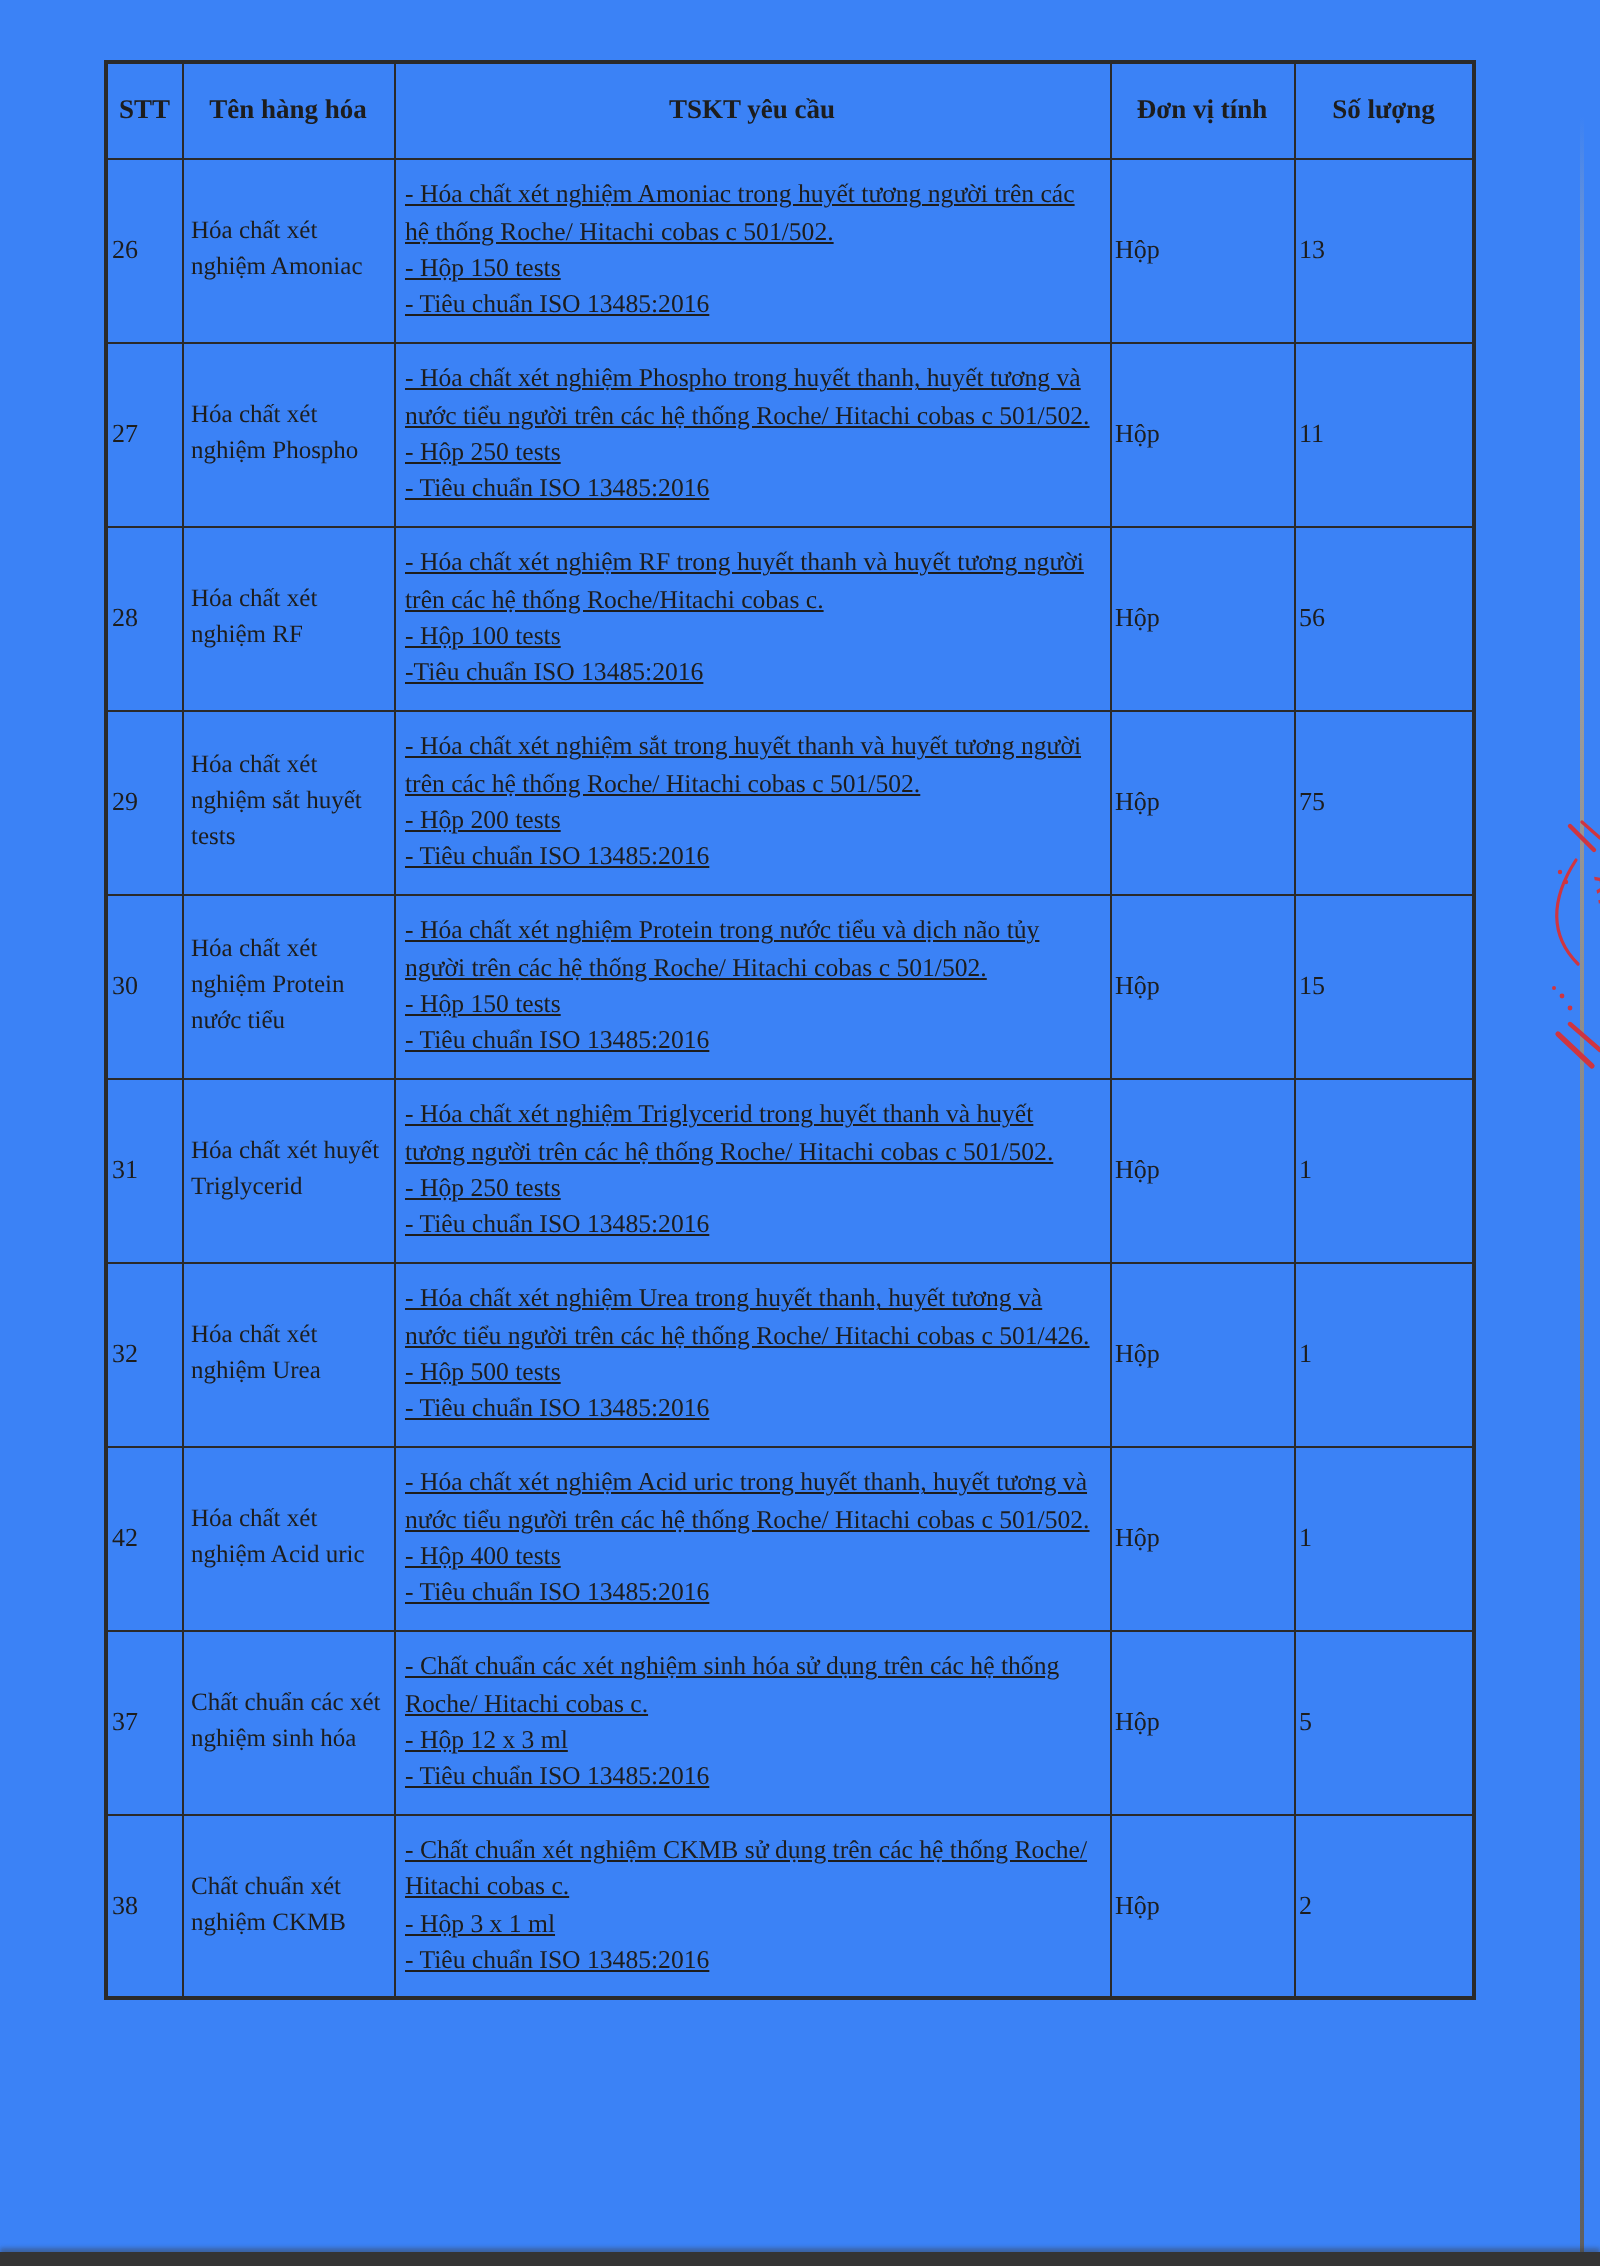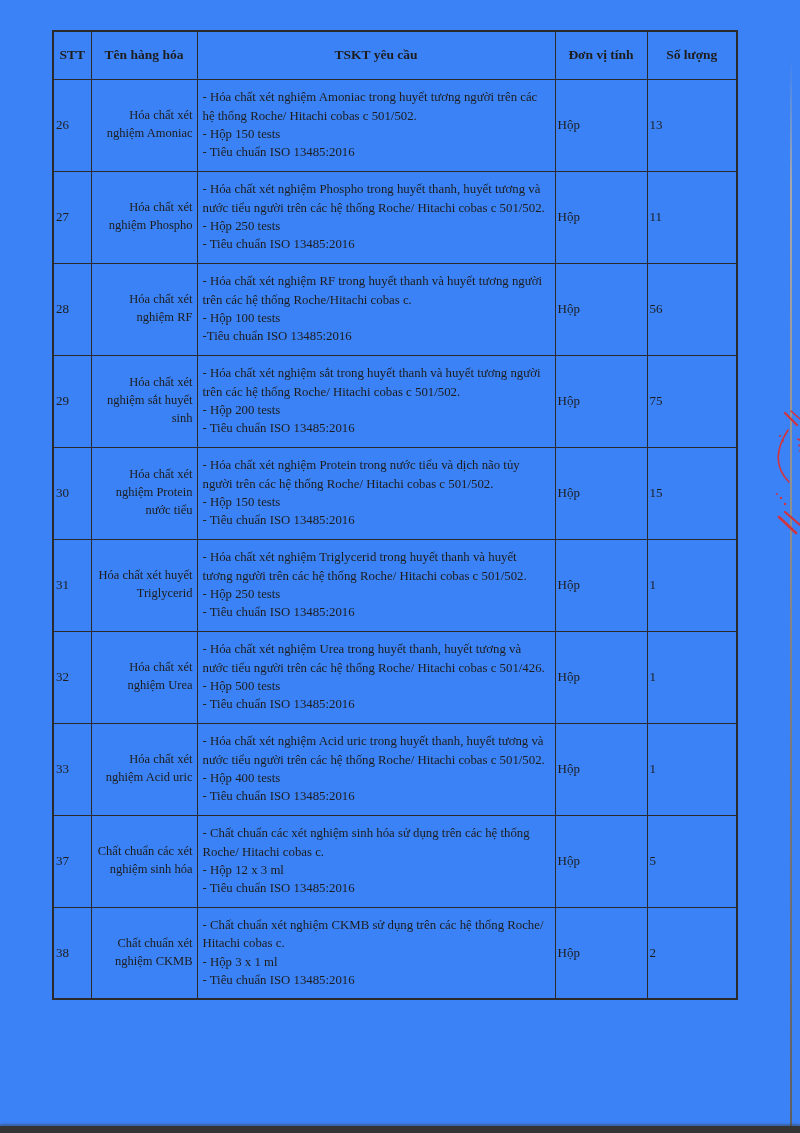--- a/index.html
+++ b/index.html
@@ -40,32 +40,32 @@
     font-weight: bold;
     text-align: center;
     padding: 2px;
   }
   td.c-stt, td.c-unit, td.c-qty {
     text-align: left;
     font-size: 13px;
     padding: 2px;
   }
   td.c-name {
-    text-align: right;
+    text-align: left;
     font-size: 12.5px;
     padding: 2px 4px;
     line-height: 1.42;
   }
   td.c-specs {
     font-size: 12.8px;
     padding: 4px 6px 4px 5px;
     line-height: 1.43;
     text-align: left;
   }
-  .spec-line { margin: 0; }
+  .spec-line { margin: 0; text-decoration: underline; }
   
   .scan-edge-line {
     position: absolute;
     left: 790px; top: 58px;
     width: 2px; height: 1075px;
     background: linear-gradient(to bottom, rgba(150,150,150,0), #a8a8a8 12%, #7e7e7e 60%, #5f5f5f);
   }
   .scan-bottom-band {
     position: absolute;
     left: 0; bottom: 0;
@@ -130,21 +130,21 @@
       <td class="c-specs">
             <div class="spec-line">- Hóa chất xét nghiệm RF trong huyết thanh và huyết tương người trên các hệ thống Roche/Hitachi cobas c.</div>
             <div class="spec-line">- Hộp 100 tests</div>
             <div class="spec-line">-Tiêu chuẩn ISO 13485:2016</div>
           </td>
       <td class="c-unit">Hộp</td>
       <td class="c-qty">56</td>
     </tr>
         <tr>
       <td class="c-stt">29</td>
-      <td class="c-name">Hóa chất xét nghiệm sắt huyết sinh</td>
+      <td class="c-name">Hóa chất xét nghiệm sắt huyết tests</td>
       <td class="c-specs">
             <div class="spec-line">- Hóa chất xét nghiệm sắt trong huyết thanh và huyết tương người trên các hệ thống Roche/ Hitachi cobas c 501/502.</div>
             <div class="spec-line">- Hộp 200 tests</div>
             <div class="spec-line">- Tiêu chuẩn ISO 13485:2016</div>
           </td>
       <td class="c-unit">Hộp</td>
       <td class="c-qty">75</td>
     </tr>
         <tr>
       <td class="c-stt">30</td>
@@ -173,21 +173,21 @@
       <td class="c-name">Hóa chất xét nghiệm Urea</td>
       <td class="c-specs">
             <div class="spec-line">- Hóa chất xét nghiệm Urea trong huyết thanh, huyết tương và nước tiểu người trên các hệ thống Roche/ Hitachi cobas c 501/426.</div>
             <div class="spec-line">- Hộp 500 tests</div>
             <div class="spec-line">- Tiêu chuẩn ISO 13485:2016</div>
           </td>
       <td class="c-unit">Hộp</td>
       <td class="c-qty">1</td>
     </tr>
         <tr>
-      <td class="c-stt">33</td>
+      <td class="c-stt">42</td>
       <td class="c-name">Hóa chất xét nghiệm Acid uric</td>
       <td class="c-specs">
             <div class="spec-line">- Hóa chất xét nghiệm Acid uric trong huyết thanh, huyết tương và nước tiểu người trên các hệ thống Roche/ Hitachi cobas c 501/502.</div>
             <div class="spec-line">- Hộp 400 tests</div>
             <div class="spec-line">- Tiêu chuẩn ISO 13485:2016</div>
           </td>
       <td class="c-unit">Hộp</td>
       <td class="c-qty">1</td>
     </tr>
         <tr>

